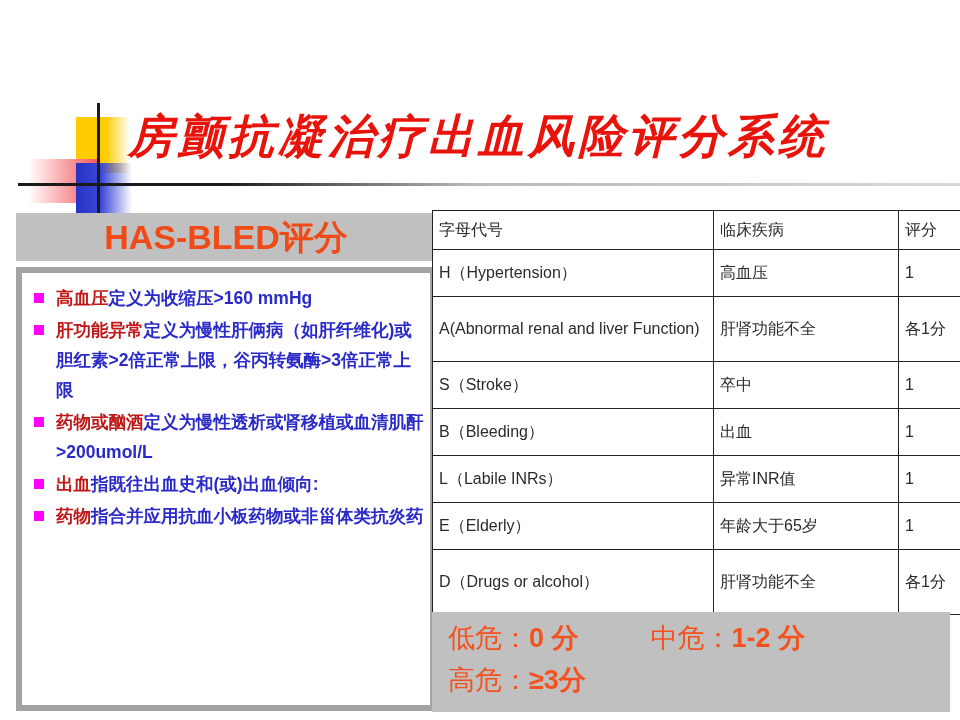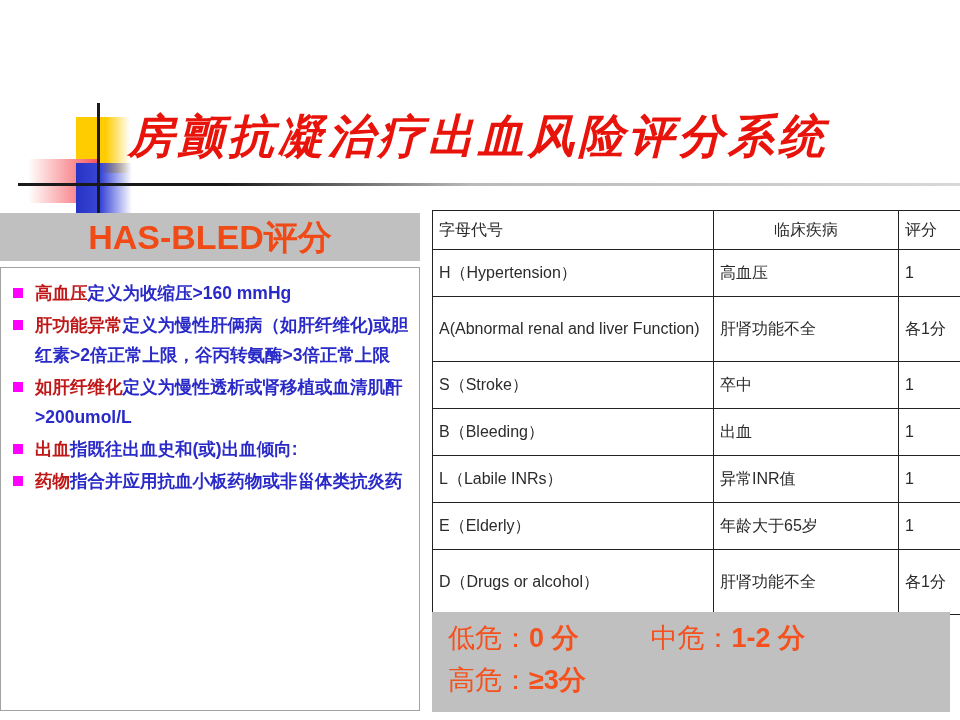--- a/index.html
+++ b/index.html
@@ -66,41 +66,41 @@
     font-weight: bold;
     font-style: italic;
     letter-spacing: 4px;
     line-height: 78px;
     white-space: nowrap;
   }
 
   
   #left-panel {
     position: absolute;
-    left: 0px; top: 213px;
+    left: 16px; top: 213px;
     width: 422px;
   }
   #left-header {
     width: 420px;
     height: 48px;
     background: #C0C0C0;
     text-align: center;
   }
   #left-header-title {
     color: #F04A16;
     font-size: 34px;
     font-weight: bold;
     line-height: 48px;
     letter-spacing: 0px;
   }
   #left-body {
     margin-top: 6px;
     width: 420px;
     height: 444px;
-    border: 1px solid #a3a3a3;
+    border: 6px solid #a3a3a3;
     background: #ffffff;
     box-sizing: border-box;
     padding: 10px 4px 4px 6px;
   }
   .bullet-item {
     display: flex;
     align-items: flex-start;
     margin-bottom: 2px;
   }
   .bullet-marker {
@@ -132,21 +132,21 @@
   }
   table.score-table td {
     border: 1px solid #222222;
     padding: 4px 6px;
     font-size: 16px;
     color: #2b2b2b;
     vertical-align: middle;
     background: #ffffff;
   }
   .col-code  { width: 268px; }
-  .col-dis   { width: 172px; text-align: center; }
+  .col-dis   { width: 172px; }
   .col-score { width: 78px; }
 
   .thead td {
     color: #E8322A;
     font-size: 16px;
     height: 30px;
   }
   .row-tall td { height: 38px; }
   .row-xtall td { height: 56px; }
 
@@ -221,21 +221,21 @@
       <span class="bullet-text"><span class="kw">高血压</span><span>定义为收缩压&gt;160 mmHg</span></span>
     </div>
 
     <div class="bullet-item">
       <span class="bullet-marker"></span>
       <span class="bullet-text"><span class="kw">肝功能异常</span><span>定义为慢性肝俩病（如肝纤维化)或胆红素&gt;2倍正常上限，谷丙转氨酶&gt;3倍正常上限</span></span>
     </div>
 
     <div class="bullet-item">
       <span class="bullet-marker"></span>
-      <span class="bullet-text"><span class="kw">如肝纤维化</span><span>定义为慢性透析或肾移植或血清肌酐&gt;200umol/L</span></span>
+      <span class="bullet-text"><span class="kw">药物或酗酒</span><span>定义为慢性透析或肾移植或血清肌酐&gt;200umol/L</span></span>
     </div>
 
     <div class="bullet-item">
       <span class="bullet-marker"></span>
       <span class="bullet-text"><span class="kw">出血</span><span>指既往出血史和(或)出血倾向:</span></span>
     </div>
 
 
     <div class="bullet-item">
       <span class="bullet-marker"></span>

